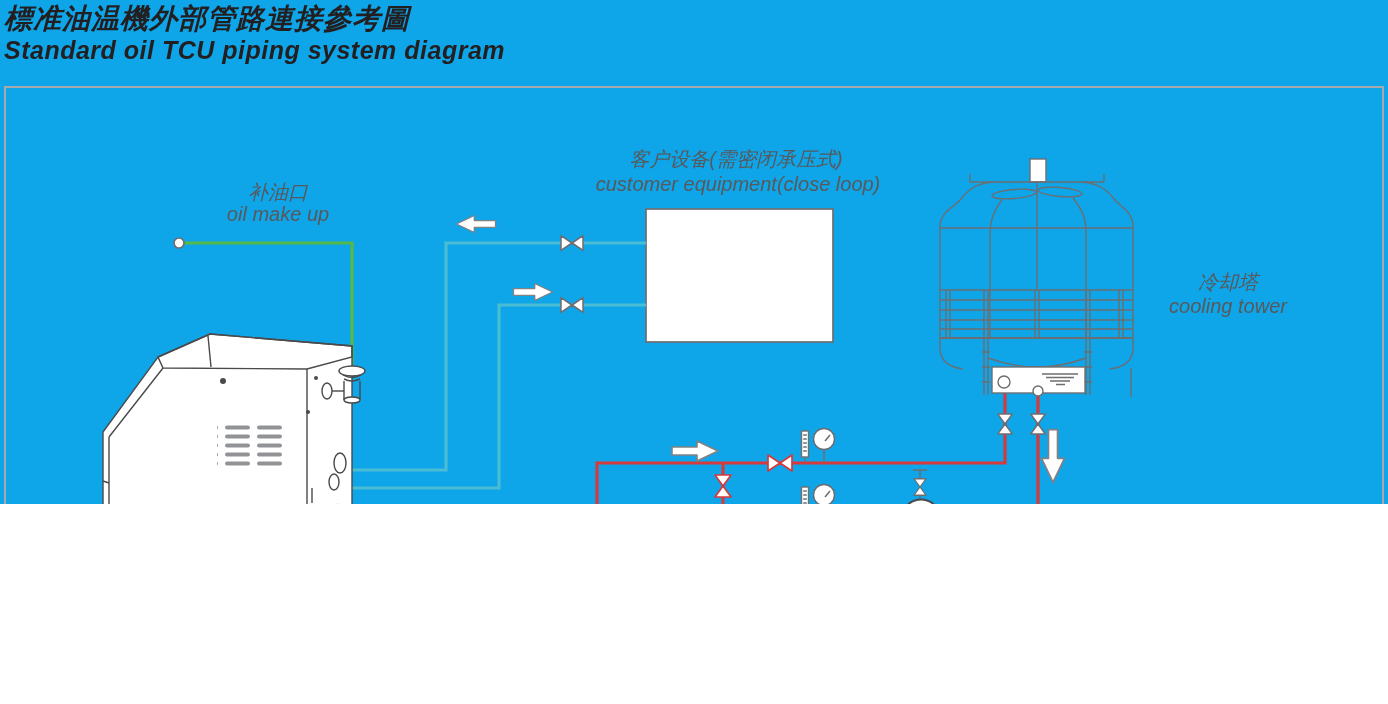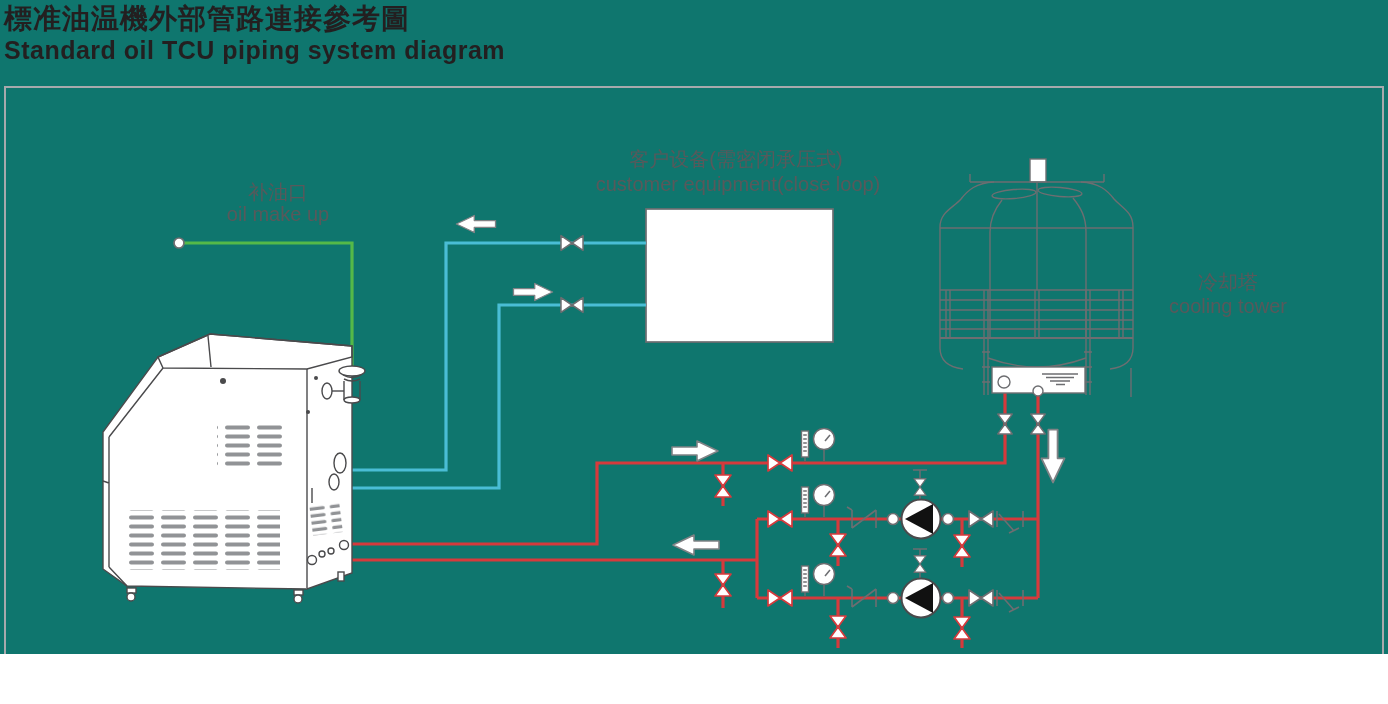--- a/index.html
+++ b/index.html
@@ -1,18 +1,19 @@
 <!DOCTYPE html>
 <html style="--hot-pipe: #d63a3c; --cool-pipe: #4abdd5; --oil-fill-pipe: #55b948; --symbol-gray: #6d6e71; --equipment-line: #4a4a4c; --text-gray: #58595b; --title-black: #231f20; --border-gray: #a7a9ac; --pump-fill: #111111; --vent-gray: #919396; --arrow-gray: #808285;"><head>
 <meta charset="utf-8">
 <style>
   html,body{margin:0;padding:0;background:#fff;}
   .stage{
-    position:relative;width:1388px;height:654px;background:#0f766e;overflow:hidden;
+    position:relative;width:1388px;height:504px;background:#0ea5e9;overflow:hidden;
     font-family:"Liberation Sans","DejaVu Sans",sans-serif;
+    font-style:italic;
   }
   svg text{font-family:"Liberation Sans","DejaVu Sans",sans-serif;}
   .lbl{fill:var(--text-gray);font-size:20px;}
   .title-zh{fill:var(--title-black);font-size:28px;font-weight:bold;letter-spacing:1px;}
   .title-en{fill:var(--title-black);font-size:25px;font-weight:bold;letter-spacing:.5px;}
   .sym{stroke:var(--symbol-gray);}
 </style>
 </head>
 <body>
 

